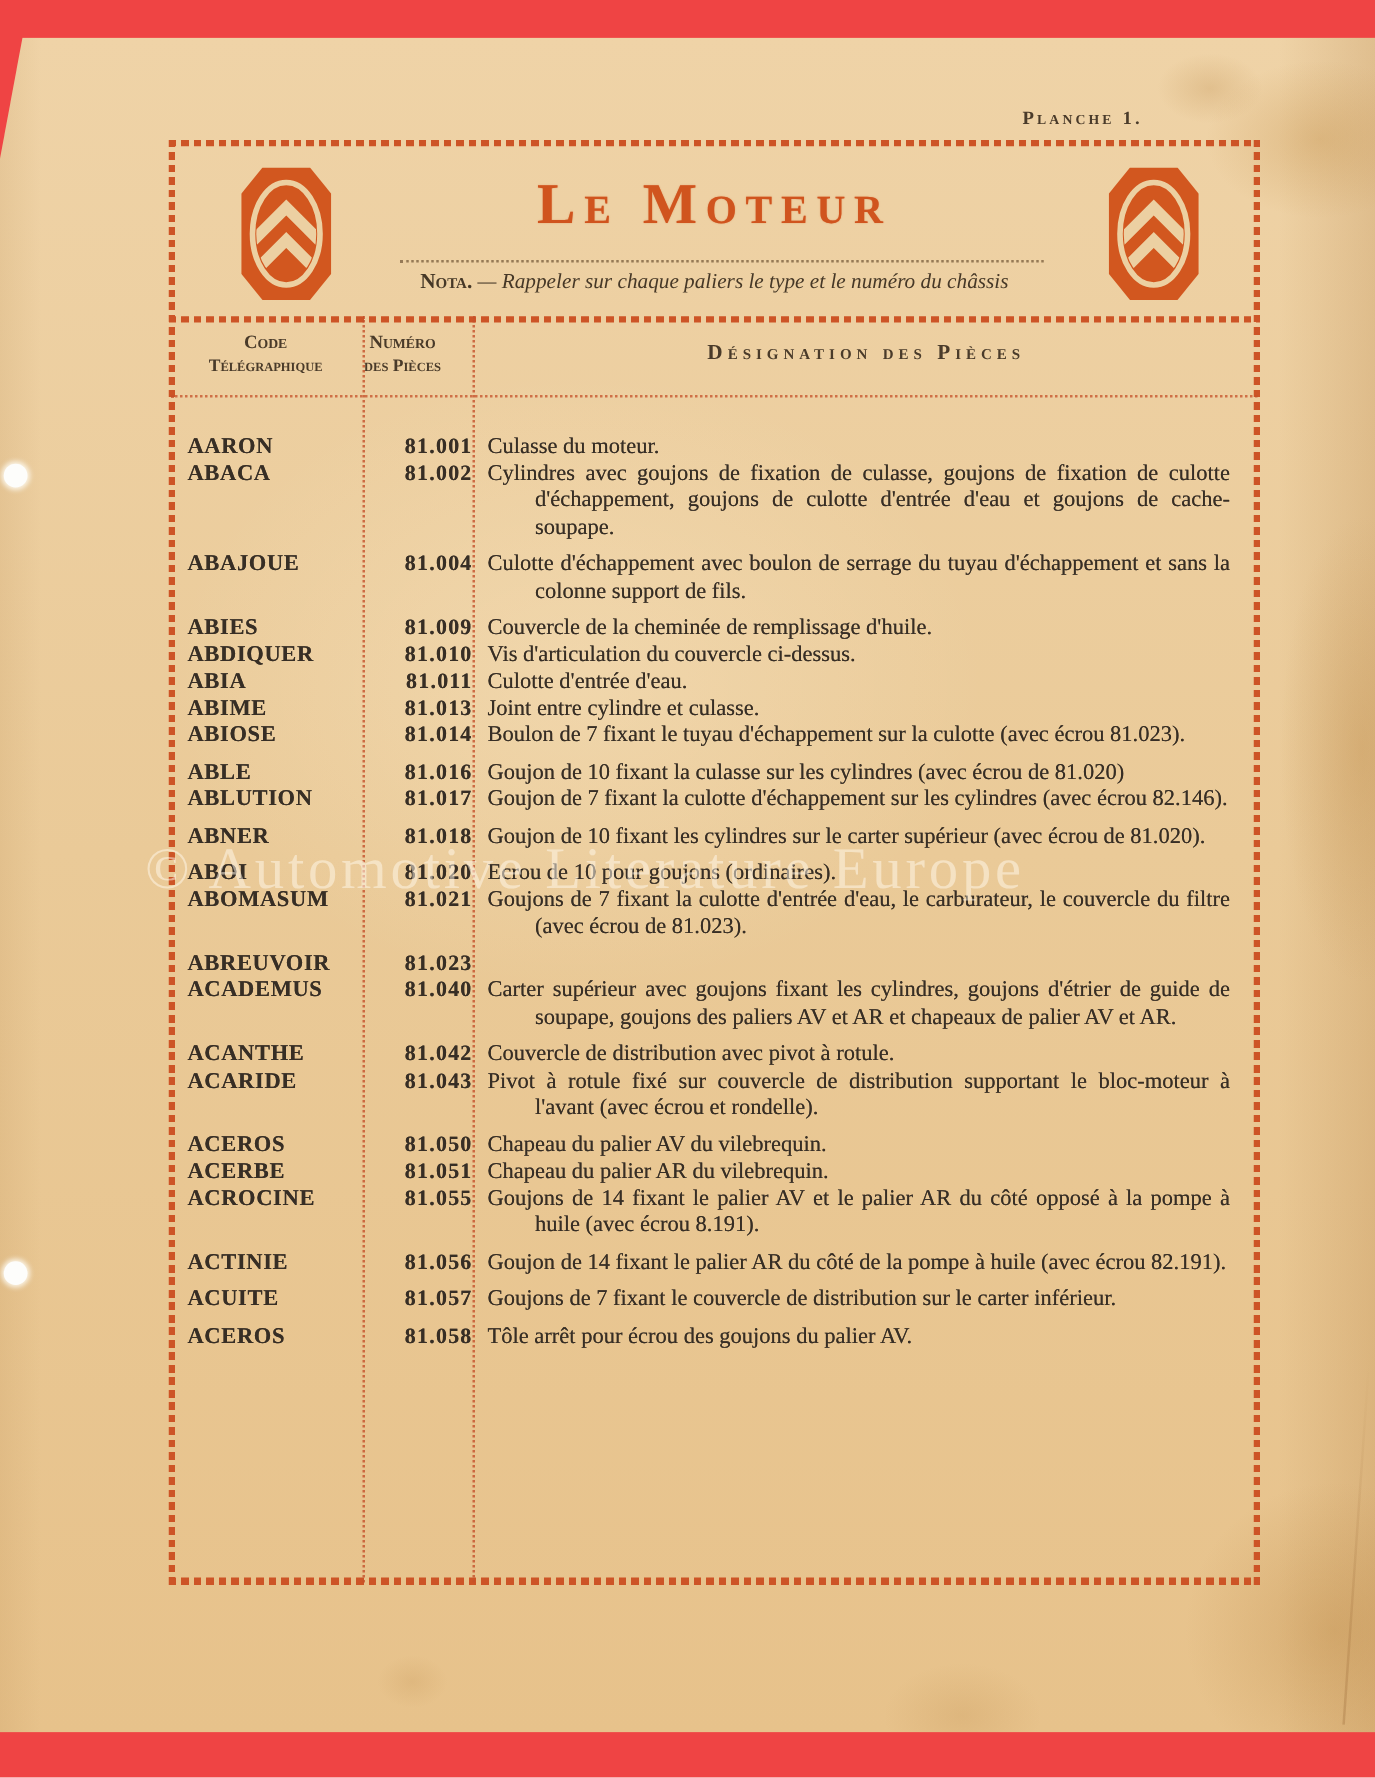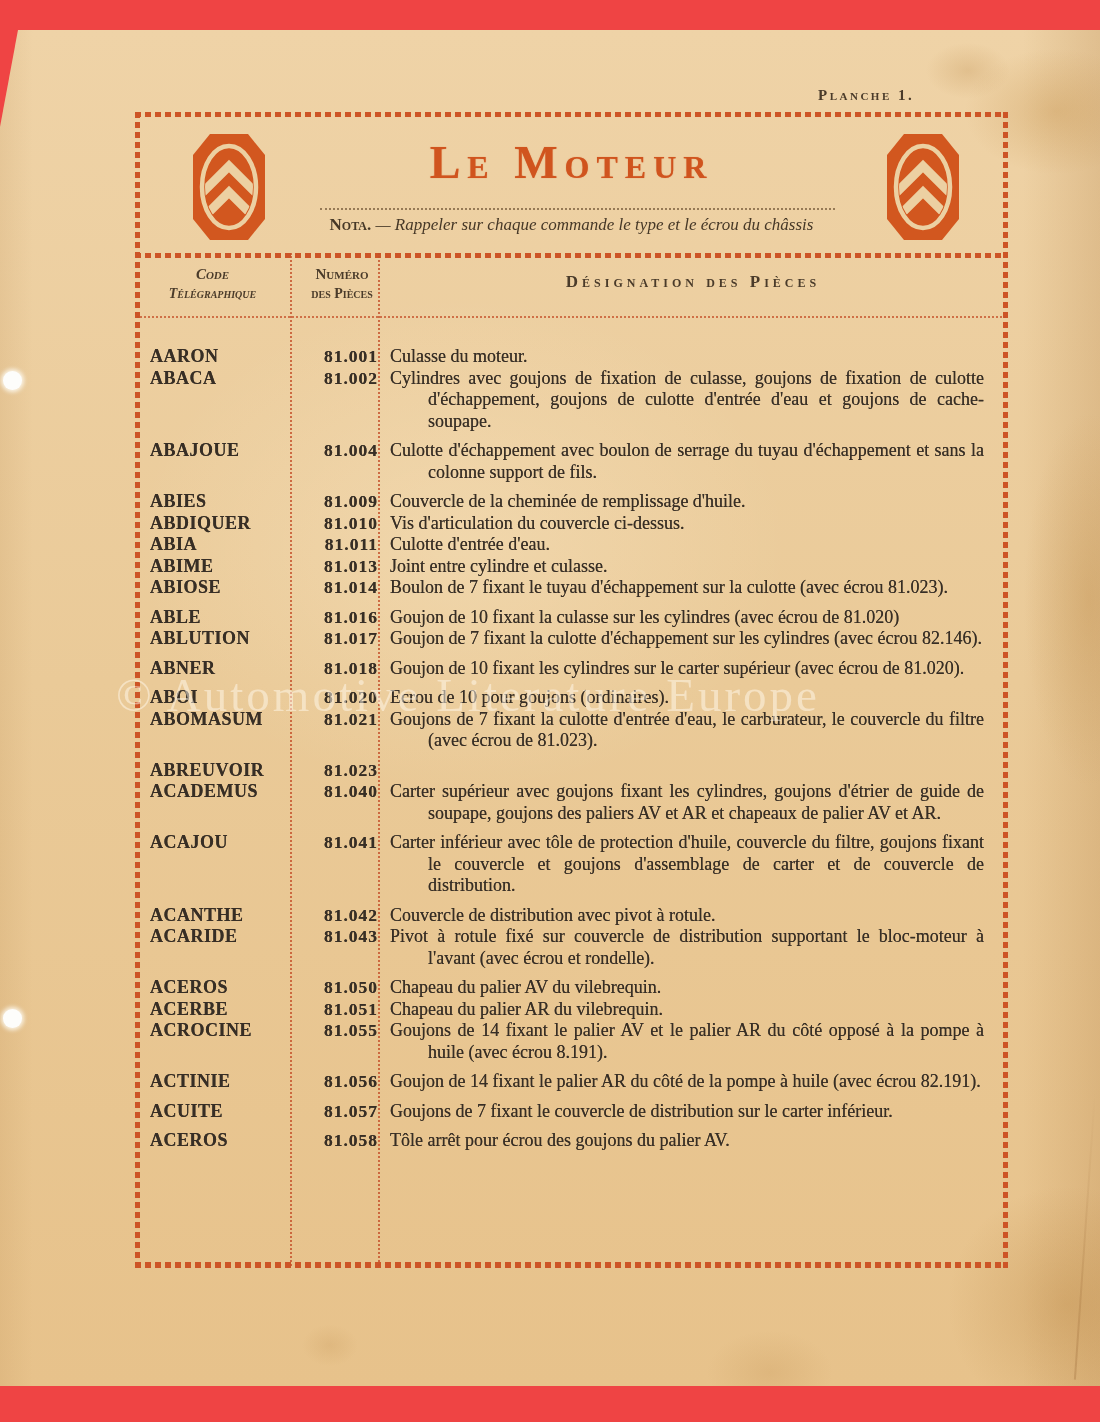--- a/index.html
+++ b/index.html
@@ -50,21 +50,21 @@
   .nota{position:absolute;left:0;right:0;top:103px;text-align:center;
     font-style:italic;font-size:17px;color:#463827;}
   .nota .lbl{font-variant:small-caps;font-style:normal;font-weight:bold;}
 
   .hdiv{position:absolute;left:0;right:0;top:141px;height:5px;
     background-image:repeating-linear-gradient(90deg,#cd5426 0 6px,rgba(205,84,38,0) 6px 10px);}
 
   .colhead{position:absolute;top:152px;text-align:center;color:#4a3b2a;
     font-variant:small-caps;font-weight:bold;line-height:20px;}
   .colhead .l1{font-size:15px;} .colhead .l2{font-size:14px;}
-  .ch1{left:0;width:155px;font-style:italic;} .ch2{left:163px;width:88px;}
+  .ch1{left:0;width:155px;} .ch2{left:143px;width:88px;}
   .ch3{left:243px;width:630px;top:160px;font-size:17px;letter-spacing:4px;}
   .subrule{position:absolute;left:2px;right:2px;top:204px;
     border-top:2px dotted rgba(196,80,42,.75);}
 
   .vsep{position:absolute;top:141px;bottom:2px;width:0;
     border-left:2px dotted rgba(196,80,42,.8);}
   .vsep1{left:155px;} .vsep2{left:243px;}
 
   
   .tbody{position:absolute;left:0;right:0;top:228px;bottom:6px;overflow:hidden;
@@ -122,21 +122,21 @@
         <ellipse cx="36" cy="53" rx="27" ry="41" fill="none" stroke="#ecd0a2" stroke-width="4.5"></ellipse>
         <g clip-path="url(#cc-r)" stroke="#ecd0a2" stroke-width="9" fill="none">
           <path d="M6,62 L36,32 L66,62"></path>
           <path d="M6,88 L36,58 L66,88"></path>
         </g>
       </svg>
 
       <div class="title">Le Moteur</div>
       <div class="nota-rule"></div>
       <div class="nota"><span class="lbl">Nota.</span>
-        <span>— Rappeler sur chaque commande le type et le écrou du châssis</span>
+        <span>— Rappeler sur chaque paliers le type et le numéro du châssis</span>
       </div>
 
       <div class="hdiv"></div>
 
       <div class="colhead ch1">
         <div class="l1">Code</div>
         <div class="l2">Télégraphique</div>
       </div>
       <div class="colhead ch2">
         <div class="l1">Numéro</div>
@@ -245,27 +245,20 @@
             <div class="cell num">81.023</div>
           </div>
           <div class="row">
             <div class="cell code">ACADEMUS</div>
             <div class="cell num">81.040</div>
             <div class="cell desc">
               <div>Carter supérieur avec goujons fixant les cylindres, goujons d'étrier de guide de soupape, goujons des paliers AV et AR et chapeaux de palier AV et AR.</div>
             </div>
           </div>
           <div class="row spaced">
-            <div class="cell code">ACAJOU</div>
-            <div class="cell num">81.041</div>
-            <div class="cell desc">
-              <div>Carter inférieur avec tôle de protection d'huile, couvercle du filtre, goujons fixant le couvercle et goujons d'assemblage de carter et de couvercle de distribution.</div>
-            </div>
-          </div>
-          <div class="row spaced">
             <div class="cell code">ACANTHE</div>
             <div class="cell num">81.042</div>
             <div class="cell desc">
               <div>Couvercle de distribution avec pivot à rotule.</div>
             </div>
           </div>
           <div class="row">
             <div class="cell code">ACARIDE</div>
             <div class="cell num">81.043</div>
             <div class="cell desc">

